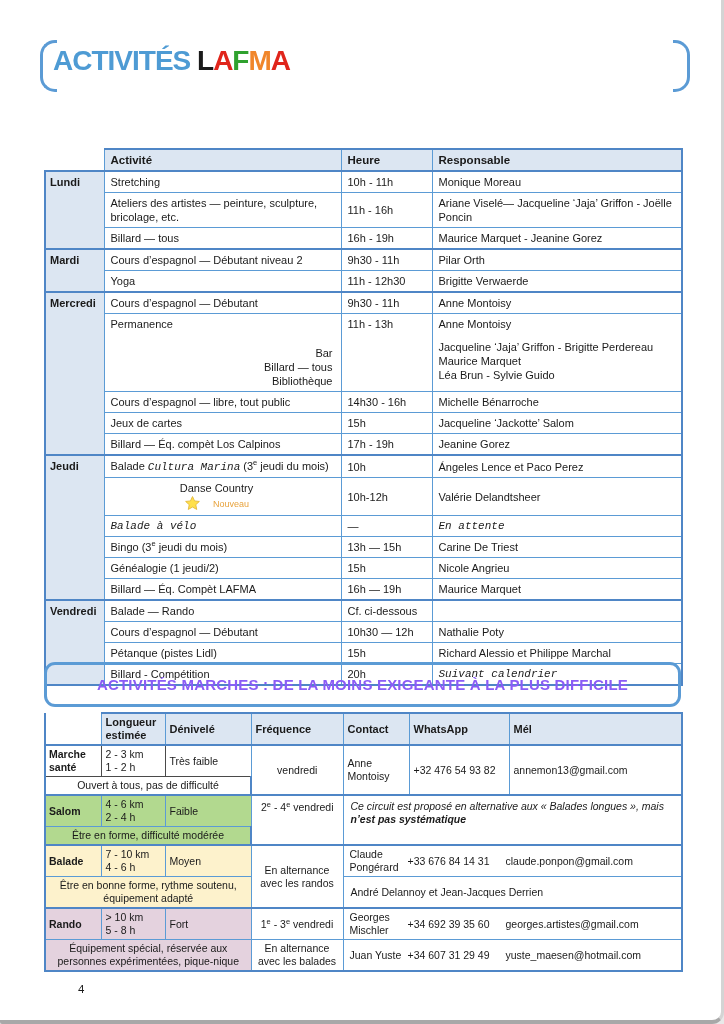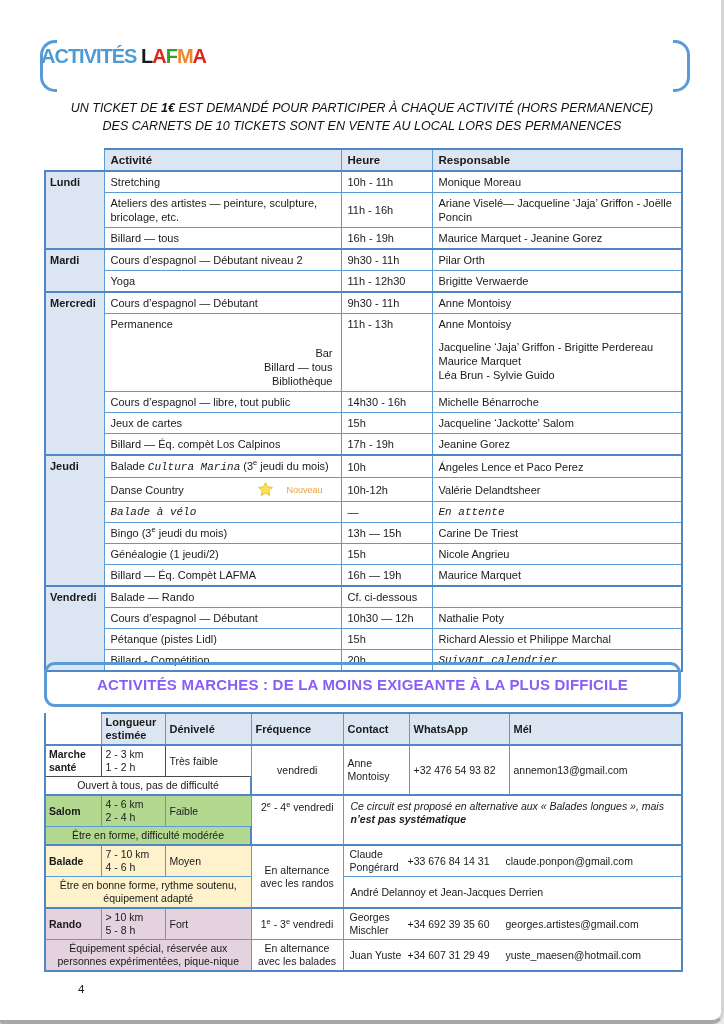--- a/index.html
+++ b/index.html
@@ -6,21 +6,21 @@
   body { margin:0; background:#e9e9e9; }
   .page { position:relative; width:724px; height:1024px; background:#fff;
           font-family:"Liberation Sans", sans-serif; color:#1a1a1a; overflow:hidden;
           border-right:3px solid #d4d4d4; border-bottom:4px solid #a8a8a8; border-radius:0 0 12px 2px; }
 
   
   .titlebar { position:absolute; left:40px; top:40px; width:650px; height:52px; }
   .bracket { position:absolute; width:17px; height:52px; border:3px solid #5b9bd5; }
   .bracket.l { left:0; border-right:none; border-radius:15px 0 0 15px; }
   .bracket.r { right:0; border-left:none; border-radius:0 15px 15px 0; }
-  .title-text { position:absolute; left:1px; top:5px; font-size:20px; font-weight:bold; letter-spacing:-1px; }
+  .title-text { position:absolute; left:13px; top:5px; font-size:28px; font-weight:bold; letter-spacing:-1px; }
   .tw { color:#4E9BD4; }
   .lt0 { color:#1a1a1a; } .lt1 { color:#E0251B; } .lt2 { color:#2FA12E; } .lt3 { color:#F0862B; } .lt4 { color:#E0251B; }
 
   .notice { position:absolute; top:99px; left:24px; width:676px; text-align:center;
             font-style:italic; font-size:12.5px; line-height:18px; color:#111; }
   .notice b { font-weight:bold; }
 
   
   table { border-collapse:collapse; }
   .t1 { position:absolute; top:148px; left:44px; width:637px; font-size:11px; line-height:14px; table-layout:fixed; }
@@ -30,21 +30,21 @@
   .t1 tr.hdr th { background:#dce6f2; font-size:11.5px; border-top:2px solid #4f86c6; }
   .t1 .corner { border:none; background:#fff; }
   .t1 .day { background:#dce6f2; font-weight:bold; vertical-align:top; padding:3px 4px;
              border-left:2px solid #4f86c6; border-bottom:2px solid #4f86c6; }
   .t1 td:last-child, .t1 th:last-child { border-right:2px solid #4f86c6; }
   .t1 tr.last td { border-bottom:2px solid #4f86c6; }
   .t1 .top { vertical-align:top; }
   .it { font-style:italic;font-family:Liberation Mono, monospace; }
   .perm-sub { margin-top:15px; text-align:right; padding-right:2px; }
   .resp-rest { margin-top:9px; }
-  .act-flex { display:flex; justify-content:space-between; align-items:center; padding-right:12px; }
+  .act-flex { display:flex; justify-content:space-between; align-items:center; padding-right:12px;flex-direction:column; }
   .new-flag { display:flex; align-items:center; gap:12px; }
   .nouveau { color:#E8A33D; font-size:9px; }
   sup { font-size:7.5px; line-height:0; }
 
   
   .sec2 { position:absolute; top:662px; left:44px; width:637px; height:45px; border:3px solid #5b9bd5;
           border-radius:11px; display:flex; align-items:center; justify-content:center;
           font-weight:bold; font-size:15px; color:#8b5cf6; letter-spacing:0.2px; }
 
   
@@ -86,24 +86,20 @@
 <body>
 
 <div class="page">
 
   <div class="titlebar">
     <div class="bracket l"></div>
     <div class="bracket r"></div>
     <div class="title-text"><span class="tw">ACTIVITÉS </span><span class="lt0">L</span><span class="lt1">A</span><span class="lt2">F</span><span class="lt3">M</span><span class="lt4">A</span></div>
   </div>
 
-  <div class="notice">
-    <div><span>UN TICKET DE </span><b>1€</b><span> EST DEMANDÉ POUR PARTICIPER À CHAQUE ACTIVITÉ (HORS PERMANENCE)</span></div>
-    <div>DES CARNETS DE 10 TICKETS SONT EN VENTE AU LOCAL LORS DES PERMANENCES</div>
-  </div>
 
   <table class="t1">
     <colgroup>
         <col style="width:59px">
         <col style="width:237px">
         <col style="width:91px">
         <col style="width:250px">
       </colgroup>
     <tbody>
         <tr class="hdr">

